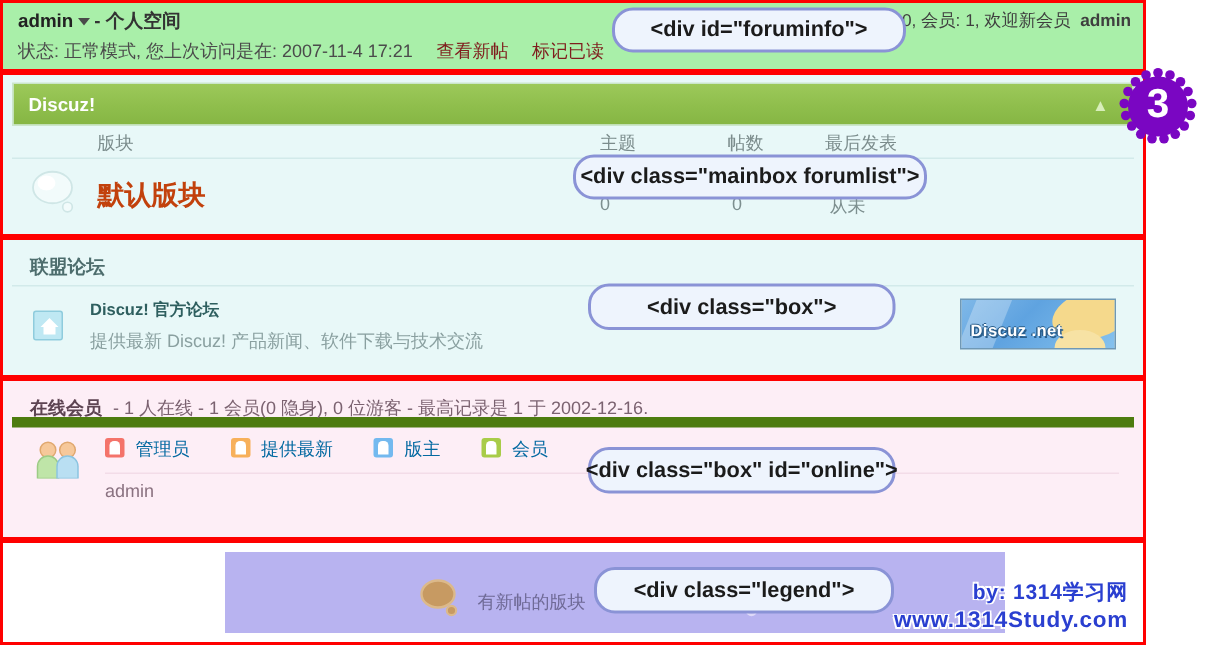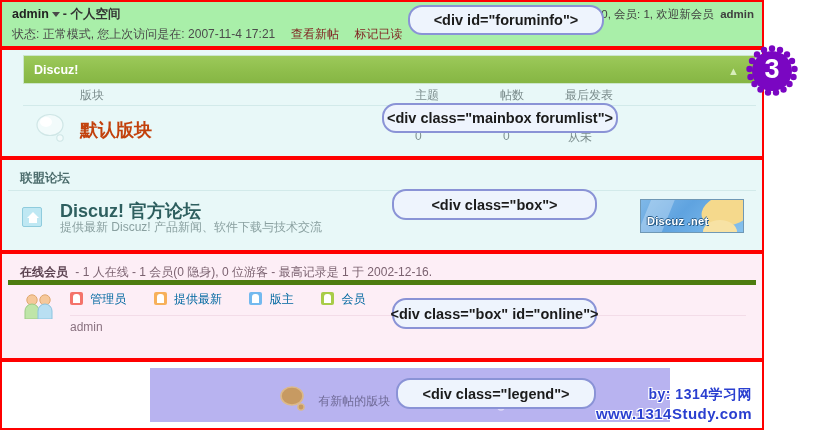--- a/index.html
+++ b/index.html
@@ -65,21 +65,21 @@
   .rss-icon::after {
     content: ""; position: absolute; left: 2px; bottom: 2px;
     width: 8px; height: 8px; border: 2px solid #fff; border-radius: 0 0 0 0;
     border-top: none; border-left: none;
     transform: rotate(0deg);
     border-bottom-right-radius: 0; border-top-right-radius: 8px;
     clip-path: polygon(0 100%, 100% 100%, 100% 0);
   }
 
   
-  #forumlist { top: 48px; height: 110px; background: #e8f8f8; padding-left: 15px; }
+  #forumlist { top: 48px; height: 110px; background: #e8f8f8; }
   .fl-wrap { padding: 5px 6px; height: 100%; }
   .fl-head {
     height: 29px; background: #8fbe4c;
     background: linear-gradient(to bottom, #9cc95a 0%, #8fbe4c 55%, #86b644 100%);
     color: #ffffff; font-weight: bold; font-size: 12.5px;
     line-height: 29px; padding: 0 10px;
     position: relative; border: 1px solid #cbe6cb;
   }
   .fl-head .chev {
     position: absolute; right: 16px; top: 11px; font-size: 11px;
@@ -134,21 +134,21 @@
     content: ""; position: absolute; left: 4px; top: 4px;
     width: 0; height: 0; border-left: 6px solid transparent;
     border-right: 6px solid transparent; border-bottom: 6px solid #ffffff;
   }
   .ab-icon .house {
     position: absolute; left: 6px; top: 9px; width: 8px; height: 6px;
     background: #ffffff;
   }
   .ab-name {
     position: absolute; left: 52px; top: 8px;
-    font-weight: bold; color: #2e5f5f; font-size: 18px;
+    font-weight: bold; color: #2e5f5f; font-size: 11px;
   }
   .ab-desc {
     position: absolute; left: 52px; top: 28px;
     color: #8aa0a0; font-size: 12px;
   }
   .ab-banner {
     position: absolute; right: 12px; top: 8px;
     width: 104px; height: 34px; border: 1px solid #6f98b5;
     background: linear-gradient(135deg,#7fb8e8 0%, #5fa3e0 40%, #86c2ee 100%);
     overflow: hidden;
@@ -170,21 +170,21 @@
     position: absolute; left: 6px; bottom: 5px; color: #ffffff;
     font-weight: bold; font-size: 11px; letter-spacing: .3px;
     text-shadow: 1px 1px 0 #2b5f8c, -1px 0 0 #2b5f8c, 0 -1px 0 #2b5f8c;
   }
 
   
   #online { top: 252px; height: 108px; background: #fdeef6; }
   .on-wrap { padding: 5px 6px; height: 100%; }
   .on-title {
     height: 26px; line-height: 26px; padding-left: 12px;
-    color: #7b6270; font-size: 12px; border-bottom: 5px solid #4d7c0f;
+    color: #7b6270; font-size: 12px; border-bottom: 7px solid #4d7c0f;
     white-space: nowrap;
   }
   .on-title b { color: #5d4452; font-weight: bold; margin-right: 4px; }
   .on-body { position: relative; height: 68px; }
   .on-people {
     position: absolute; left: 14px; top: 8px; width: 34px; height: 26px;
   }
   .on-legend {
     position: absolute; left: 62px; top: 6px; right: 10px;
     height: 25px; border-bottom: 1px solid #f3dce8;

